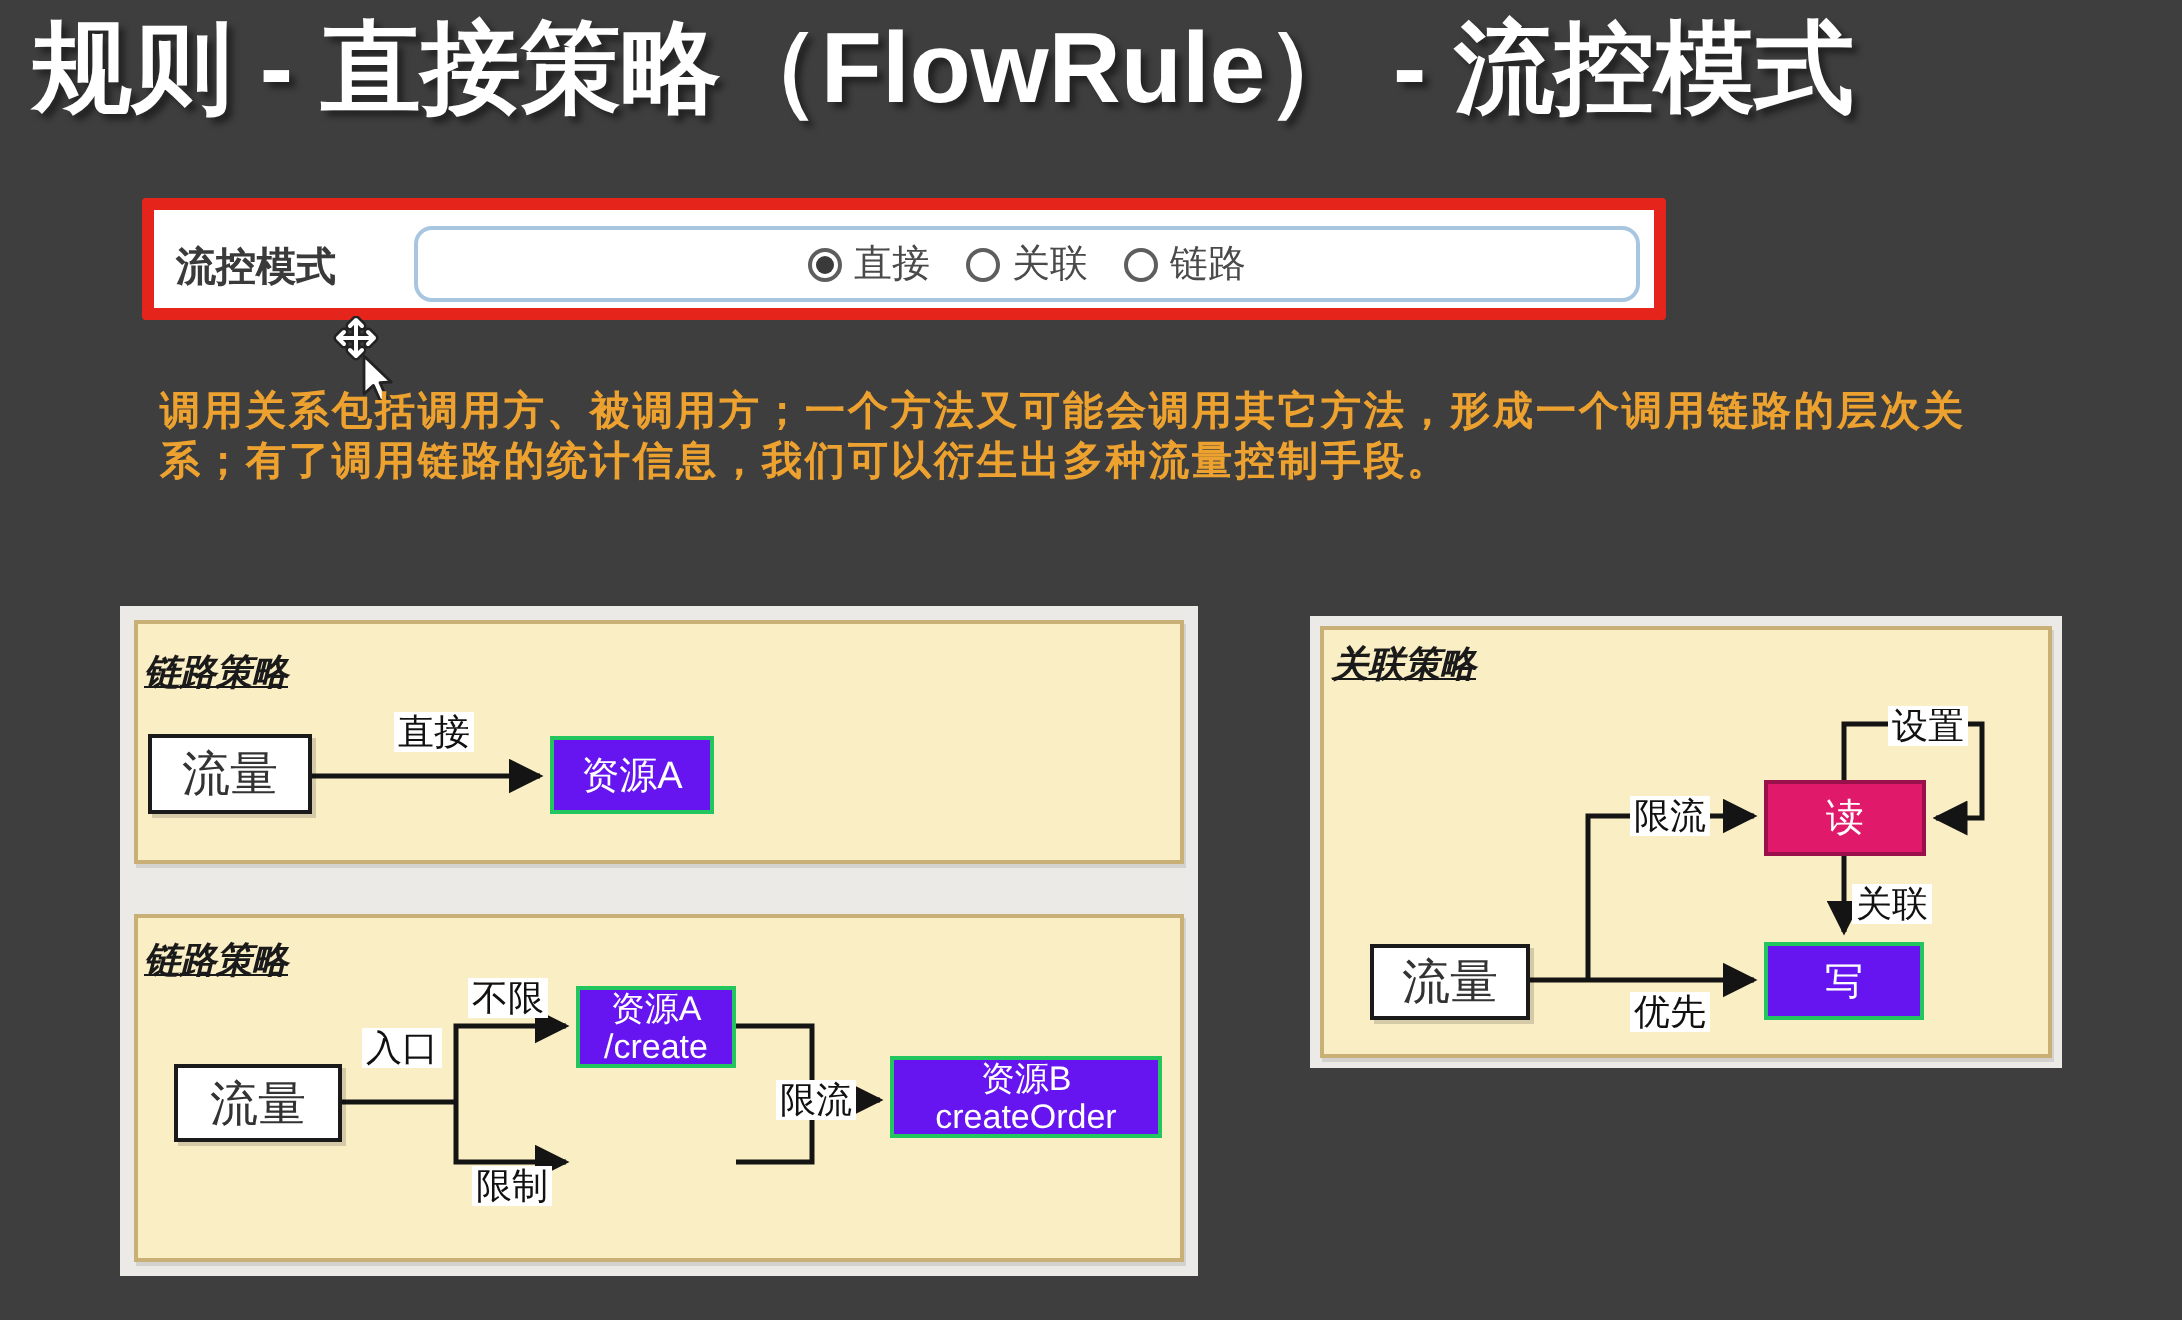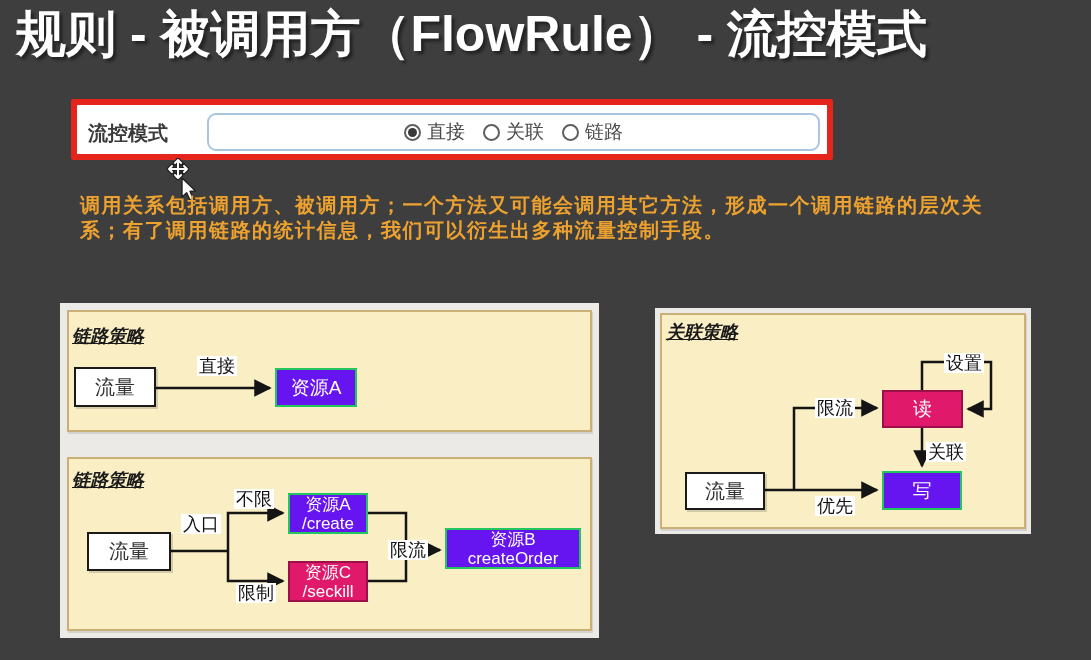--- a/index.html
+++ b/index.html
@@ -34,21 +34,21 @@
   .cream-direct{left:67px;top:310px;width:525px;height:122px;}
   .cream-chain{left:67px;top:457px;width:525px;height:174px;}
   .cream-relation{left:660px;top:313px;width:366px;height:216px;}
   
   .overlay{position:absolute;left:0;top:0;width:1091px;height:660px;pointer-events:none;}
   
   .dg-title{position:absolute;font-size:18px;font-weight:bold;font-style:italic;
             text-decoration:underline;color:#1A1A1A;white-space:nowrap;}
   .node{position:absolute;box-sizing:border-box;display:flex;flex-direction:column;
         align-items:center;justify-content:center;text-align:center;white-space:nowrap;}
-  .node.white{background:#FFFFFF;border:2px solid #1A1A1A;color:#333;font-size:20px;
+  .node.white{background:#FFFFFF;border:2px solid #1A1A1A;color:#333;font-size:24px;
               box-shadow:2px 2px 0 rgba(0,0,0,0.15);}
   .node.purple{background:#6715F0;border:2px solid #22c55e;color:#FFFFFF;font-size:19px;}
   .node.pink{background:#E0196B;border:2px solid #99104A;color:#FFFFFF;font-size:19px;}
   .node.twoline{font-size:17px;line-height:19px;}
   .lab{position:absolute;background:#FFFFFF;color:#111;font-size:18px;line-height:20px;
        padding:0 2px;white-space:nowrap;}
   
   .t-direct{left:72px;top:324px;}
   .n-direct-src{left:74px;top:367px;width:82px;height:40px;}
   .l-direct{left:197px;top:356px;}
@@ -72,21 +72,21 @@
   .l-priority{left:815px;top:496px;}
   .l-setup{left:944px;top:353px;}
   .l-relation{left:926px;top:442px;}
   .cursor{position:absolute;left:166px;top:158px;pointer-events:none;}
 </style>
 </head>
 <body>
 
 <div class="stage">
 
-  <div class="page-title">规则 - 被调用方（FlowRule） - 流控模式</div>
+  <div class="page-title">规则 - 直接策略（FlowRule） - 流控模式</div>
 
   <div class="form-shot"></div>
   <div class="form-label">流控模式</div>
   <div class="form-input">
     <div class="radio-group">
       <div class="radio-option">
         <span class="radio selected"></span>
         <span class="radio-text">直接</span>
       </div>
       <div class="radio-option">
@@ -148,24 +148,20 @@
 
   <div class="dg-title t-chain">链路策略</div>
   <div class="node white n-chain-src">流量</div>
   <div class="lab l-entry">入口</div>
   <div class="lab l-top">不限</div>
   <div class="lab l-bottom">限制</div>
   <div class="node purple twoline n-chain-a">
     <span>资源A</span>
     <span>/create</span>
   </div>
-  <div class="node pink twoline n-chain-c">
-    <span>资源C</span>
-    <span>/seckill</span>
-  </div>
   <div class="lab l-merge">限流</div>
   <div class="node purple twoline n-chain-b">
     <span>资源B</span>
     <span>createOrder</span>
   </div>
 
   <div class="dg-title t-relation">关联策略</div>
   <div class="node white n-rel-src">流量</div>
   <div class="node pink n-rel-read">读</div>
   <div class="node purple n-rel-write">写</div>

